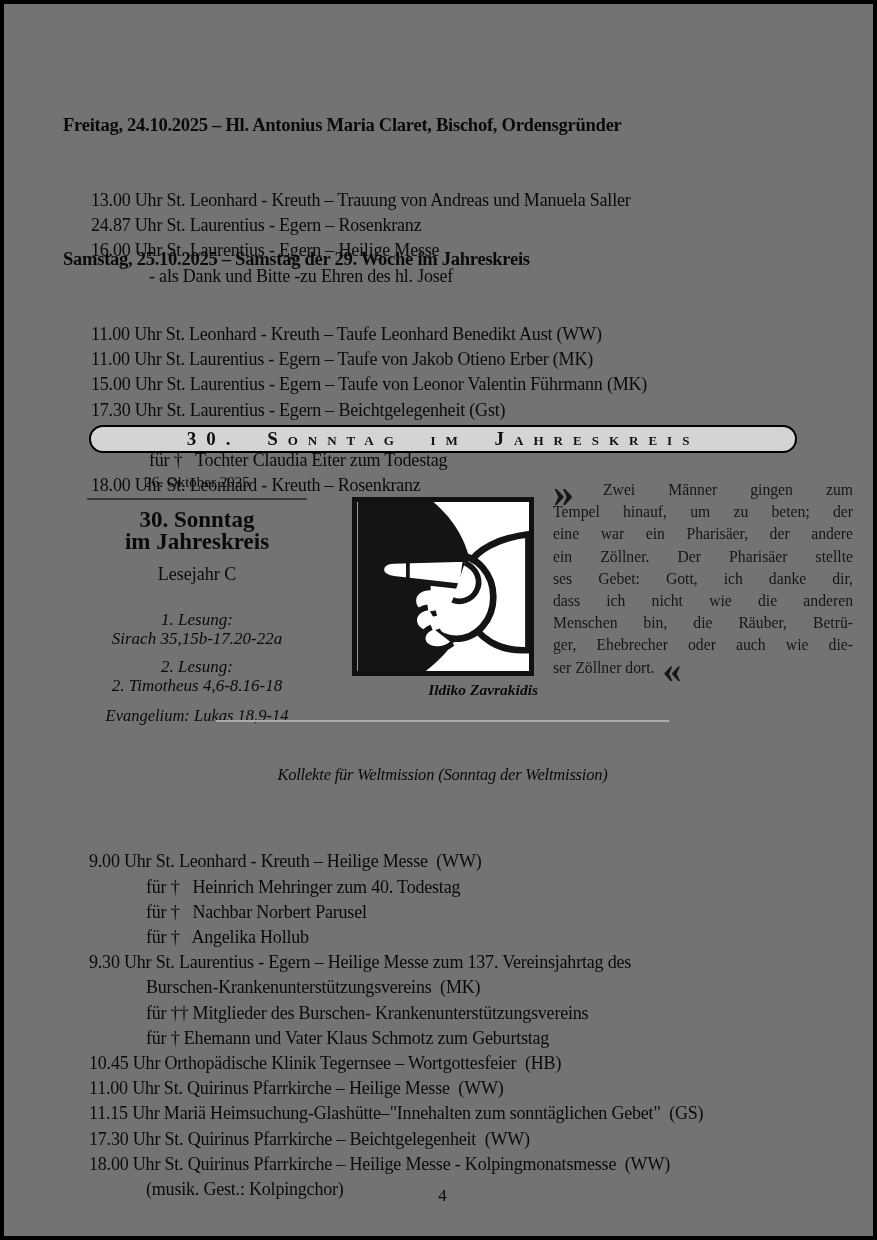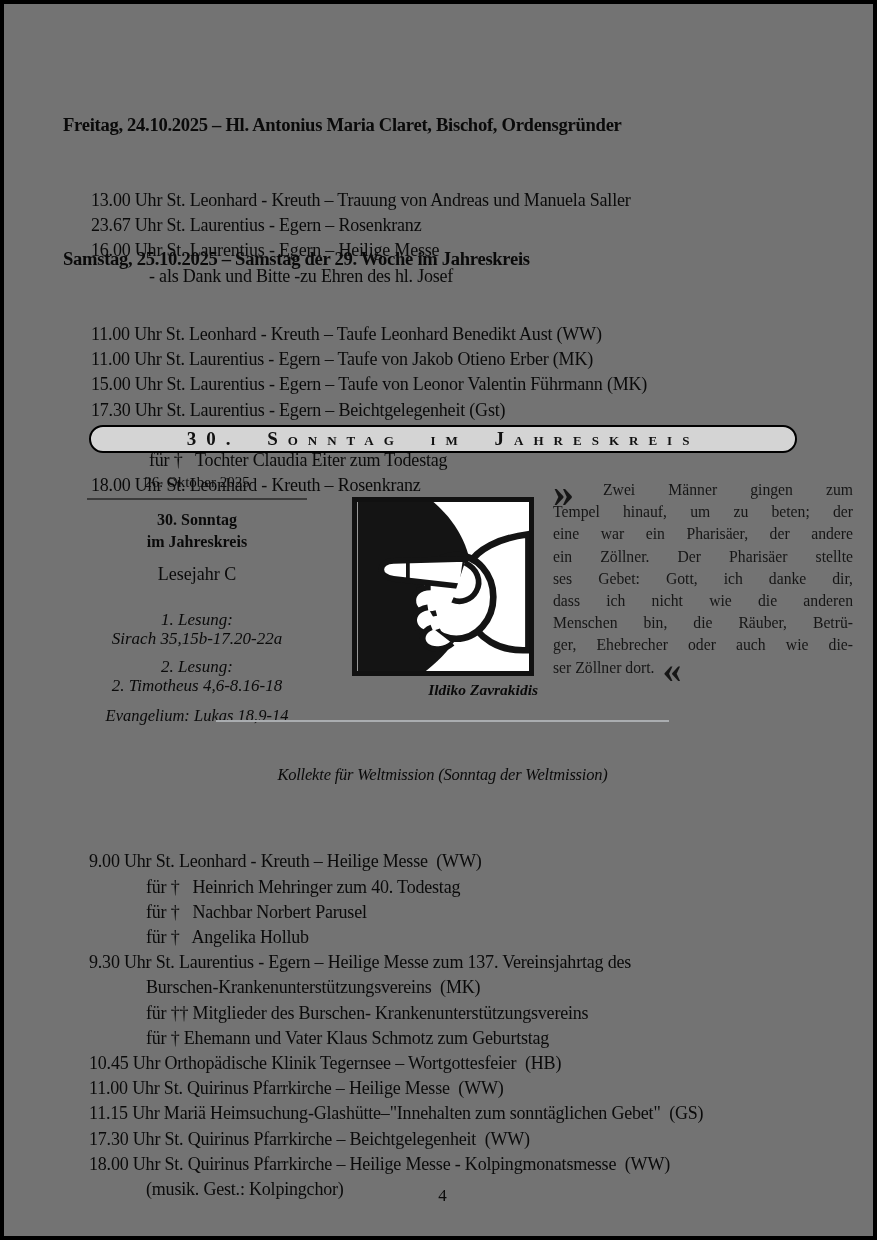--- a/index.html
+++ b/index.html
@@ -19,21 +19,21 @@
     background:#d4d4d4;border:2px solid #000;border-radius:17px;
     box-sizing:border-box;display:flex;align-items:center;justify-content:center;
   }
   .banner-text{
     font-weight:bold;font-size:19px;font-variant:small-caps;
     letter-spacing:10px;word-spacing:12px;color:#111;white-space:nowrap;text-align:right;
   }
   
   .info-col{position:absolute;left:83px;top:470px;width:220px;text-align:center;}
   .info-date{font-size:15px;padding-bottom:7px;border-bottom:2px solid #3a3a3a;}
-  .info-title{font-weight:bold;font-size:16px;line-height:22px;margin-top:9px;}
+  .info-title{font-weight:bold;font-size:23px;line-height:22px;margin-top:9px;}
   .info-lesejahr{font-size:18px;margin-top:11px;}
   .info-reading{font-style:italic;font-size:17px;line-height:18.5px;margin-top:26px;}
   .info-reading.second{margin-top:10px;}
   .info-evangelium{font-style:italic;font-size:16.5px;margin-top:11px;}
   
   .illu{position:absolute;left:348px;top:493px;width:182px;height:179px;margin:0;
         box-sizing:border-box;border:5px solid #111;background:#fff;}
   .illu svg{width:100%;height:100%;display:block;}
   .illu-caption{position:absolute;left:348px;top:677px;width:186px;text-align:right;
         font-style:italic;font-weight:bold;font-size:15.5px;}
@@ -55,21 +55,21 @@
   
   .page-num{position:absolute;left:0;top:1182px;width:877px;text-align:center;font-size:17px;}
 </style>
 </head>
 <body>
 
 <div class="page">
 
   <section class="day-block" style="top:58px">
     <div class="day-heading">Freitag, 24.10.2025 – Hl. Antonius Maria Claret, Bischof, Ordensgründer</div>
-    <div><div class="i1">13.00 Uhr St. Leonhard - Kreuth – Trauung von Andreas und Manuela Saller</div><div class="i1">23.67 Uhr St. Laurentius - Egern – Rosenkranz</div><div class="i1">16.00 Uhr St. Laurentius - Egern – Heilige Messe</div><div class="i2">- als Dank und Bitte -zu Ehren des hl. Josef</div></div>
+    <div><div class="i1">13.00 Uhr St. Leonhard - Kreuth – Trauung von Andreas und Manuela Saller</div><div class="i1">24.87 Uhr St. Laurentius - Egern – Rosenkranz</div><div class="i1">16.00 Uhr St. Laurentius - Egern – Heilige Messe</div><div class="i2">- als Dank und Bitte -zu Ehren des hl. Josef</div></div>
   </section>
 
   <section class="day-block" style="top:192px">
     <div class="day-heading">Samstag, 25.10.2025 – Samstag der 29. Woche im Jahreskreis</div>
     <div><div class="i1">11.00 Uhr St. Leonhard - Kreuth – Taufe Leonhard Benedikt Aust (WW)</div><div class="i1">11.00 Uhr St. Laurentius - Egern – Taufe von Jakob Otieno Erber (MK)</div><div class="i1">15.00 Uhr St. Laurentius - Egern – Taufe von Leonor Valentin Führmann (MK)</div><div class="i1">17.30 Uhr St. Laurentius - Egern – Beichtgelegenheit (Gst)</div><div class="i1">18.00 Uhr St. Laurentius - Egern – Vorabendmesse - Hubertusmesse (Gst)</div><div class="i2">für †   Tochter Claudia Eiter zum Todestag</div><div class="i1">18.00 Uhr St. Leonhard - Kreuth – Rosenkranz</div></div>
   </section>
 
   <div class="banner">
     <span class="banner-text">30. Sonntag im Jahreskreis</span>
   </div>

